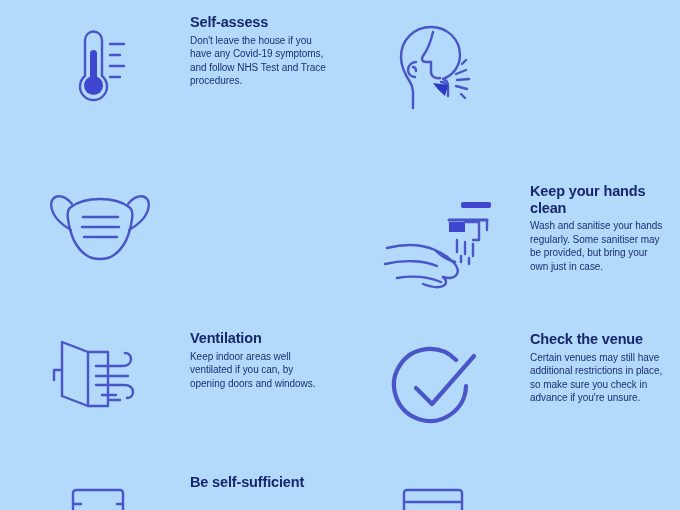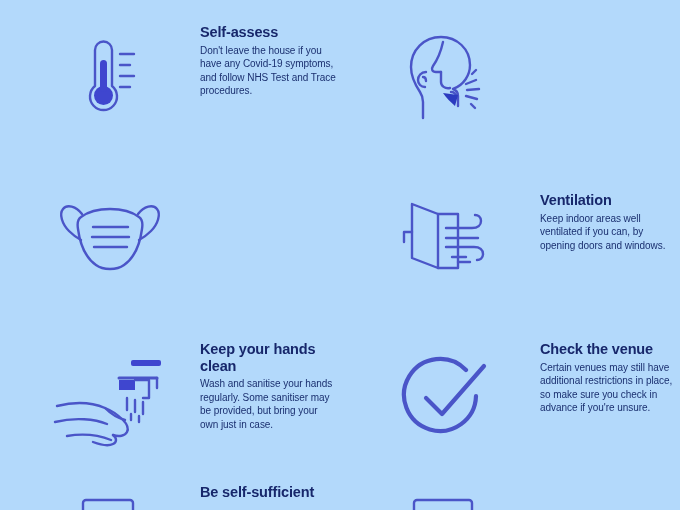--- a/index.html
+++ b/index.html
@@ -14,21 +14,21 @@
     font-family: "Liberation Sans", sans-serif;
     -webkit-font-smoothing: antialiased;
   }
 
   #infographic {
     position: relative;
     width: 602px;
     height: 510px;
     background: #b3d9fb;
     box-sizing: border-box;
-    padding: 10px;
+    padding: 0;
   }
 
   .guidance-grid {
     display: grid;
     grid-template-columns: 340px 340px;
     grid-template-rows: 172px 148px 148px 148px;
     width: 680px;
   }
 
   .guidance-item {
@@ -148,39 +148,20 @@
     <div class="guidance-item row-2 col-left">
       <div class="icon-cell">
         <svg class="icon-art" width="112" height="82" viewBox="0 0 112 82" aria-hidden="true">
           <path class="ln ln-thin" d="M28 18 C22 10 13 8 9 13 C5 18 8 28 15 35 C19 39 23 42 27 44"></path>
           <path class="ln ln-thin" d="M84 18 C90 10 99 8 103 13 C107 18 104 28 97 35 C93 39 89 42 85 44"></path>
           <path class="ln ln-thin" d="M27 21 C35 15 45 13 56 13 C67 13 77 15 85 21 C88 23 89 27 88 33 C86 48 80 62 70 69 C66 72 61 73 56 73 C51 73 46 72 42 69 C32 62 26 48 24 33 C23 27 24 23 27 21 Z"></path>
           <path class="ln ln-thin" d="M39 31 H74"></path>
           <path class="ln ln-thin" d="M38 41 H75"></path>
           <path class="ln ln-thin" d="M40 51 H73"></path>
         </svg>
-      </div>
-    </div>
-
-    <div class="guidance-item row-2 col-right">
-      <div class="icon-cell">
-        <svg class="icon-art" width="104" height="80" viewBox="0 0 104 80" aria-hidden="true">
-          <path class="ln ln-thin" d="M16 8 L42 18 L42 72 L16 62 Z"></path>
-          <path class="ln ln-thin" d="M42 18 L62 18 L62 72 L42 72"></path>
-          <path class="ln ln-thin" d="M16 36 L8 36 L8 46"></path>
-          <path class="ln ln-thin" d="M62 66 L74 66"></path>
-          <path class="ln ln-thin" d="M50 32 H76 c6 0 9 -3 9 -7 c0 -4 -3 -6 -6 -6"></path>
-          <path class="ln ln-thin" d="M50 42 H82"></path>
-          <path class="ln ln-thin" d="M50 51 H78 c6 0 9 3 9 7 c0 4 -3 6 -6 6"></path>
-          <path class="ln ln-thin" d="M56 61 H70"></path>
-        </svg>
-      </div>
-      <div class="text-cell">
-        <p class="item-title">Ventilation</p>
-        <p class="item-body">Keep indoor areas well ventilated if you can, by opening doors and windows.</p>
       </div>
     </div>
 
     <div class="guidance-item row-3 col-left">
       <div class="icon-cell">
         <svg class="icon-art" width="130" height="96" viewBox="0 0 130 96" aria-hidden="true">
           <rect class="fill-ind" x="86" y="6" width="30" height="6" rx="2"></rect>
           <path class="ln ln-med" d="M74 24 H112"></path>
           <path class="ln ln-thin" d="M112 24 L112 34"></path>
           <rect class="fill-ind" x="74" y="26" width="16" height="10"></rect>
@@ -196,20 +177,39 @@
           <path class="ln ln-thin" d="M22 82 C40 79 56 82 66 86"></path>
           <path class="ln ln-thin" d="M60 54 C66 60 72 64 80 66"></path>
         </svg>
       </div>
       <div class="text-cell">
         <p class="item-title">Keep your hands clean</p>
         <p class="item-body">Wash and sanitise your hands regularly. Some sanitiser may be provided, but bring your own just in case.</p>
       </div>
     </div>
 
+    <div class="guidance-item row-2 col-right">
+      <div class="icon-cell">
+        <svg class="icon-art" width="104" height="80" viewBox="0 0 104 80" aria-hidden="true">
+          <path class="ln ln-thin" d="M16 8 L42 18 L42 72 L16 62 Z"></path>
+          <path class="ln ln-thin" d="M42 18 L62 18 L62 72 L42 72"></path>
+          <path class="ln ln-thin" d="M16 36 L8 36 L8 46"></path>
+          <path class="ln ln-thin" d="M62 66 L74 66"></path>
+          <path class="ln ln-thin" d="M50 32 H76 c6 0 9 -3 9 -7 c0 -4 -3 -6 -6 -6"></path>
+          <path class="ln ln-thin" d="M50 42 H82"></path>
+          <path class="ln ln-thin" d="M50 51 H78 c6 0 9 3 9 7 c0 4 -3 6 -6 6"></path>
+          <path class="ln ln-thin" d="M56 61 H70"></path>
+        </svg>
+      </div>
+      <div class="text-cell">
+        <p class="item-title">Ventilation</p>
+        <p class="item-body">Keep indoor areas well ventilated if you can, by opening doors and windows.</p>
+      </div>
+    </div>
+
     <div class="guidance-item row-3 col-right">
       <div class="icon-cell">
         <svg class="icon-art" width="96" height="92" viewBox="0 0 96 92" aria-hidden="true">
           <path class="ln ln-thick" d="M66 16 A36 36 0 1 0 76 42"></path>
           <path class="ln ln-thick" d="M26 44 L42 60 L84 12"></path>
         </svg>
       </div>
       <div class="text-cell">
         <p class="item-title">Check the venue</p>
         <p class="item-body">Certain venues may still have additional restrictions in place, so make sure you check in advance if you're unsure.</p>

